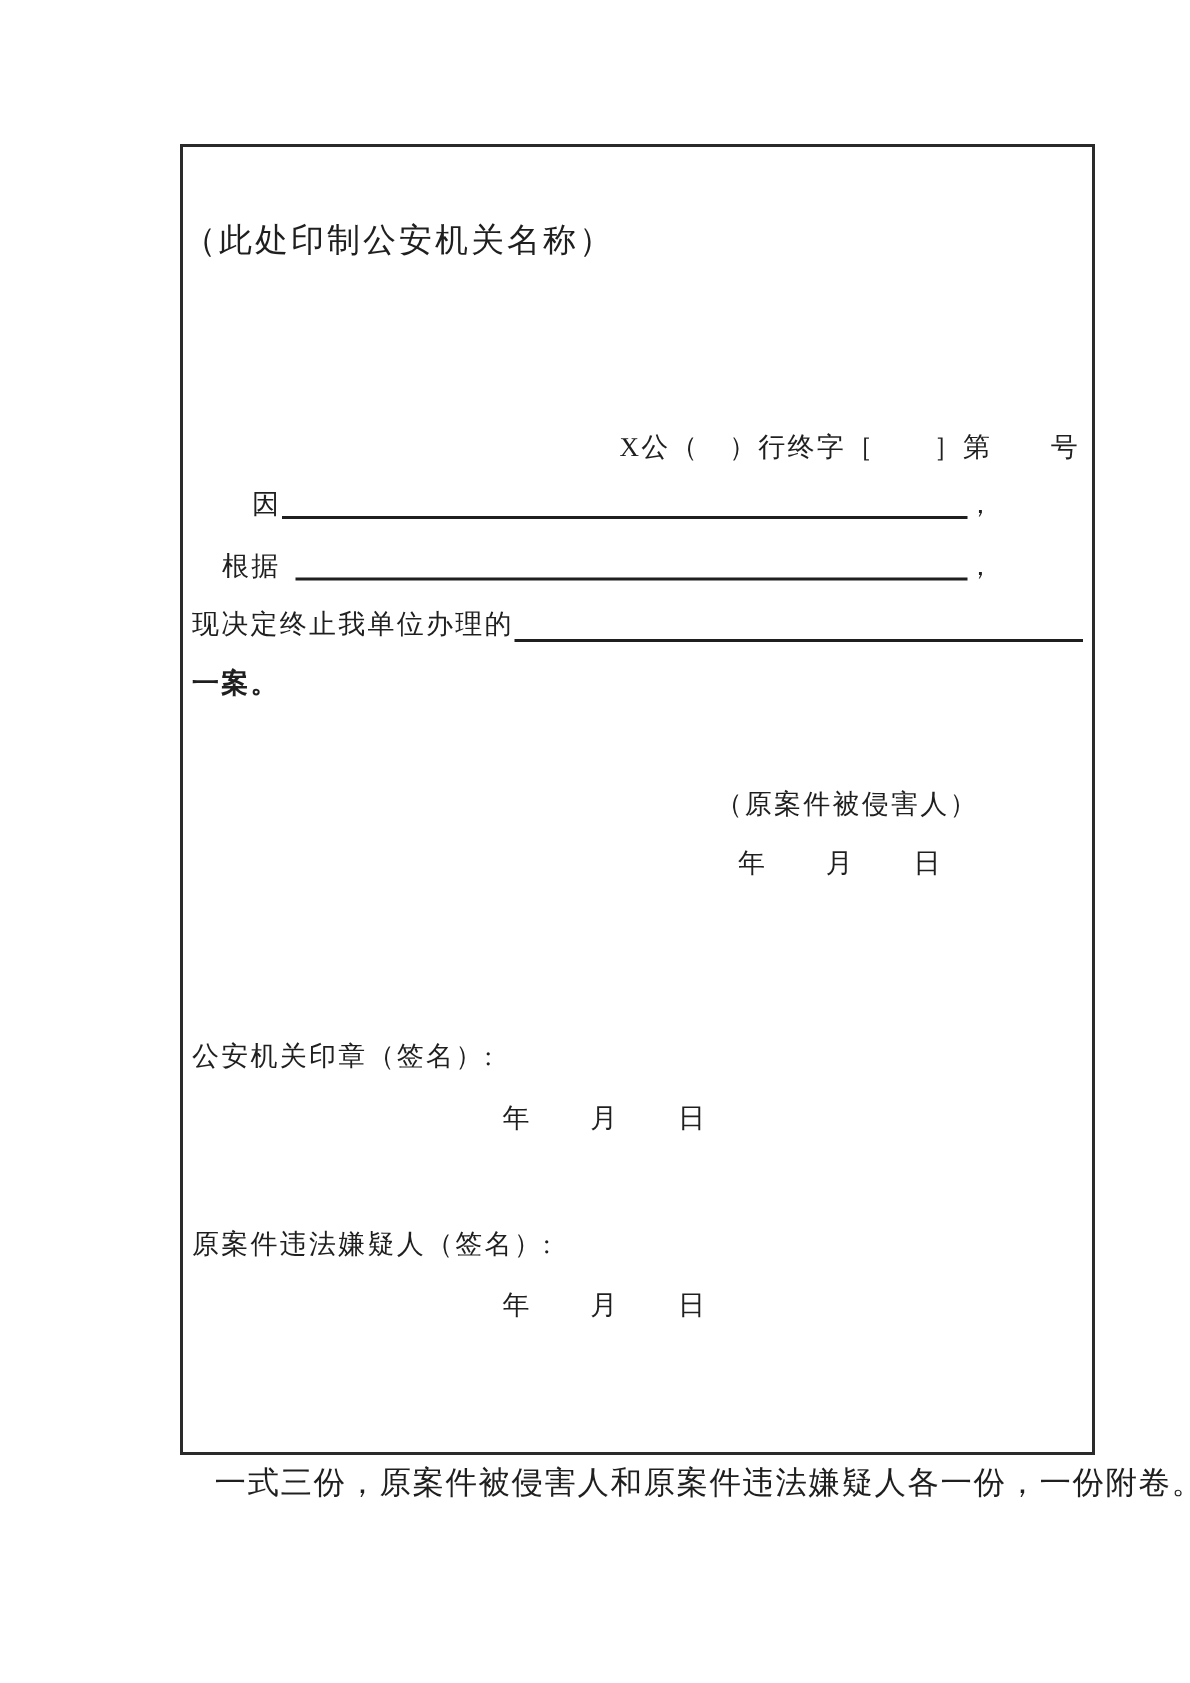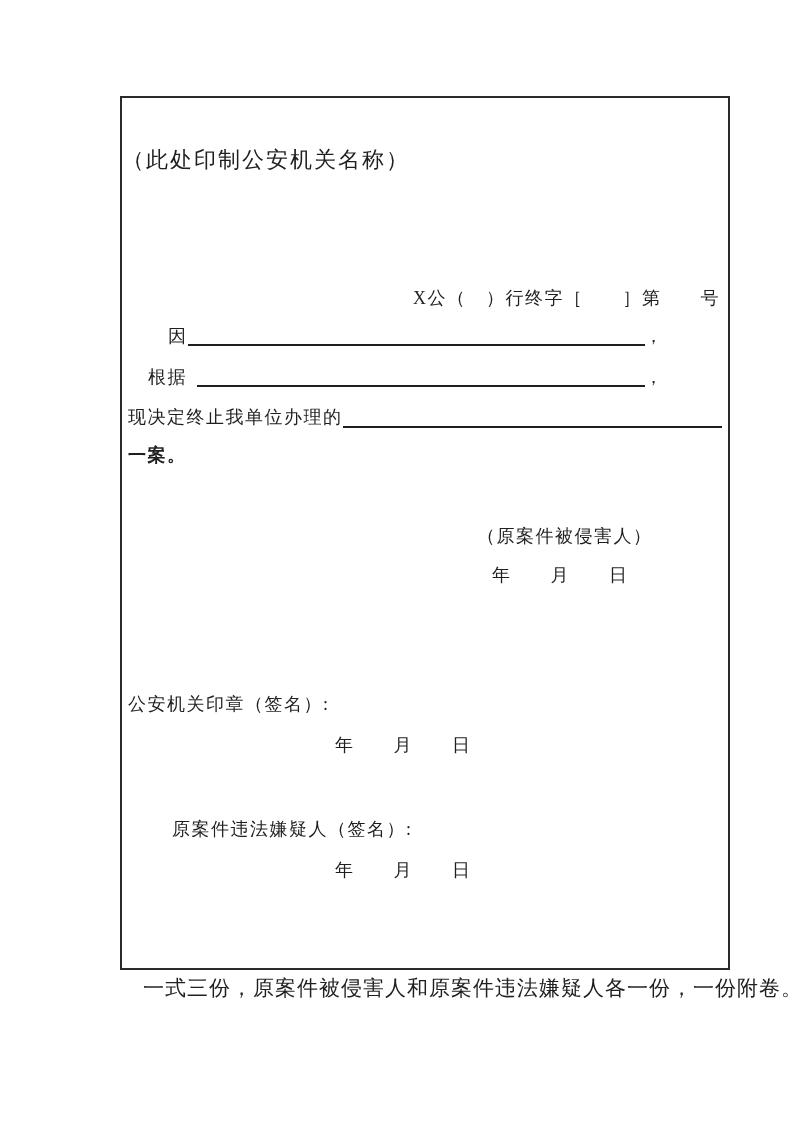--- a/index.html
+++ b/index.html
@@ -72,21 +72,21 @@
   .reason-line  { top: 226px; left: 6px; right: 64px; }
   .reason-line .label { padding-left: 40px; }
   .basis-line   { top: 267px; left: 6px; right: 64px; margin-left: 20px; }
   .basis-line .blank { margin-left: 10px; }
   .decision-line{ top: 308px; left: 6px; right: 6px; font-family: Liberation Mono, monospace; }
   .case-line    { top: 345px; left: 6px; font-weight: bold; }
   .seal-line    { top: 426px; left: 355px; }
   .seal-date    { top: 465px; left: 370px; }
   .sig1-label   { top: 594px; left: 6px; }
   .sig1-date    { top: 635px; left: 213px; }
-  .sig2-label   { top: 719px; left: 6px; margin-left: 44px; }
+  .sig2-label   { top: 719px; left: 6px; }
   .sig2-date    { top: 760px; left: 213px; }
   .footer-note {
     position: absolute;
     left: 143px;
     top: 976px;
     font-size: 21px;
     line-height: 24px;
     letter-spacing: 1px;
     white-space: pre;
   }

